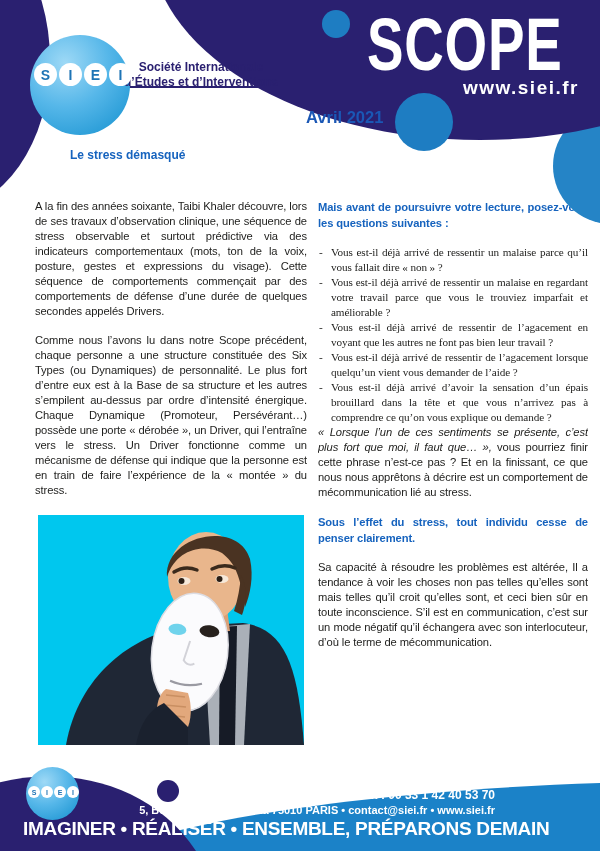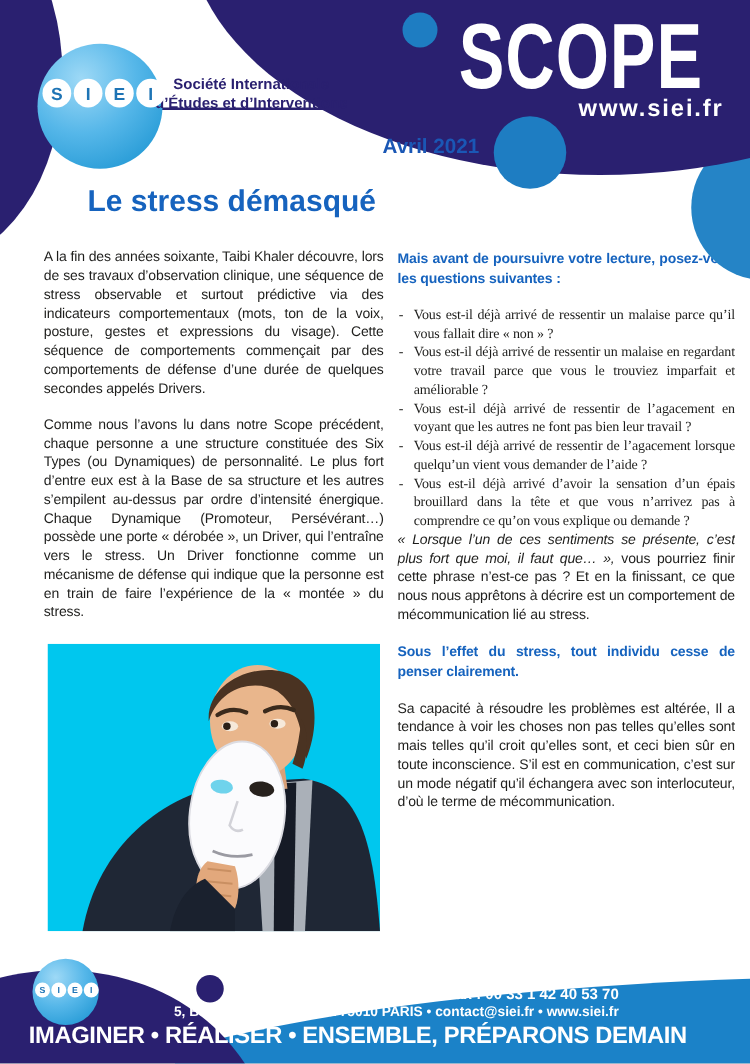--- a/index.html
+++ b/index.html
@@ -31,21 +31,21 @@
   .logo-letters{position:absolute;left:34px;top:63px;z-index:4;display:flex;gap:2px;}
   .lb{width:23px;height:23px;border-radius:50%;background:#fff;color:#1e74b5;
     font-size:14px;font-weight:bold;display:flex;align-items:center;justify-content:center;}
   .rule{position:absolute;left:100px;top:86px;width:200px;height:2px;background:#2a2070;z-index:2;}
   .org{position:absolute;left:115px;width:172px;text-align:center;z-index:3;
     color:#2a2070;font-weight:bold;font-size:12px;line-height:13px;}
   .org1{top:61px;}
   .org2{top:76px;}
   
   .article-title{position:absolute;left:70px;top:148px;z-index:4;color:#1663be;
-    font-size:24px;font-weight:bold;}
+    font-size:12px;font-weight:bold;}
   .col{position:absolute;top:199px;font-size:11.2px;line-height:15px;
     letter-spacing:-0.1px;text-align:justify;overflow:hidden;}
   .col-left{left:35px;width:272px;height:312px;}
   .col-right{left:318px;width:270px;height:556px;}
   .col p{margin:0 0 14px 0;}
   .col p:last-child{margin-bottom:0;}
   .blue-head{color:#1663be;font-weight:bold;line-height:16px;margin:0 0 16px 0;}
   ul.questions{list-style:none;margin:0;padding:0;font-family:Liberation Serif, serif;}
   ul.questions li{position:relative;padding-left:13px;}
   ul.questions li::before{content:"-";position:absolute;left:1px;}

